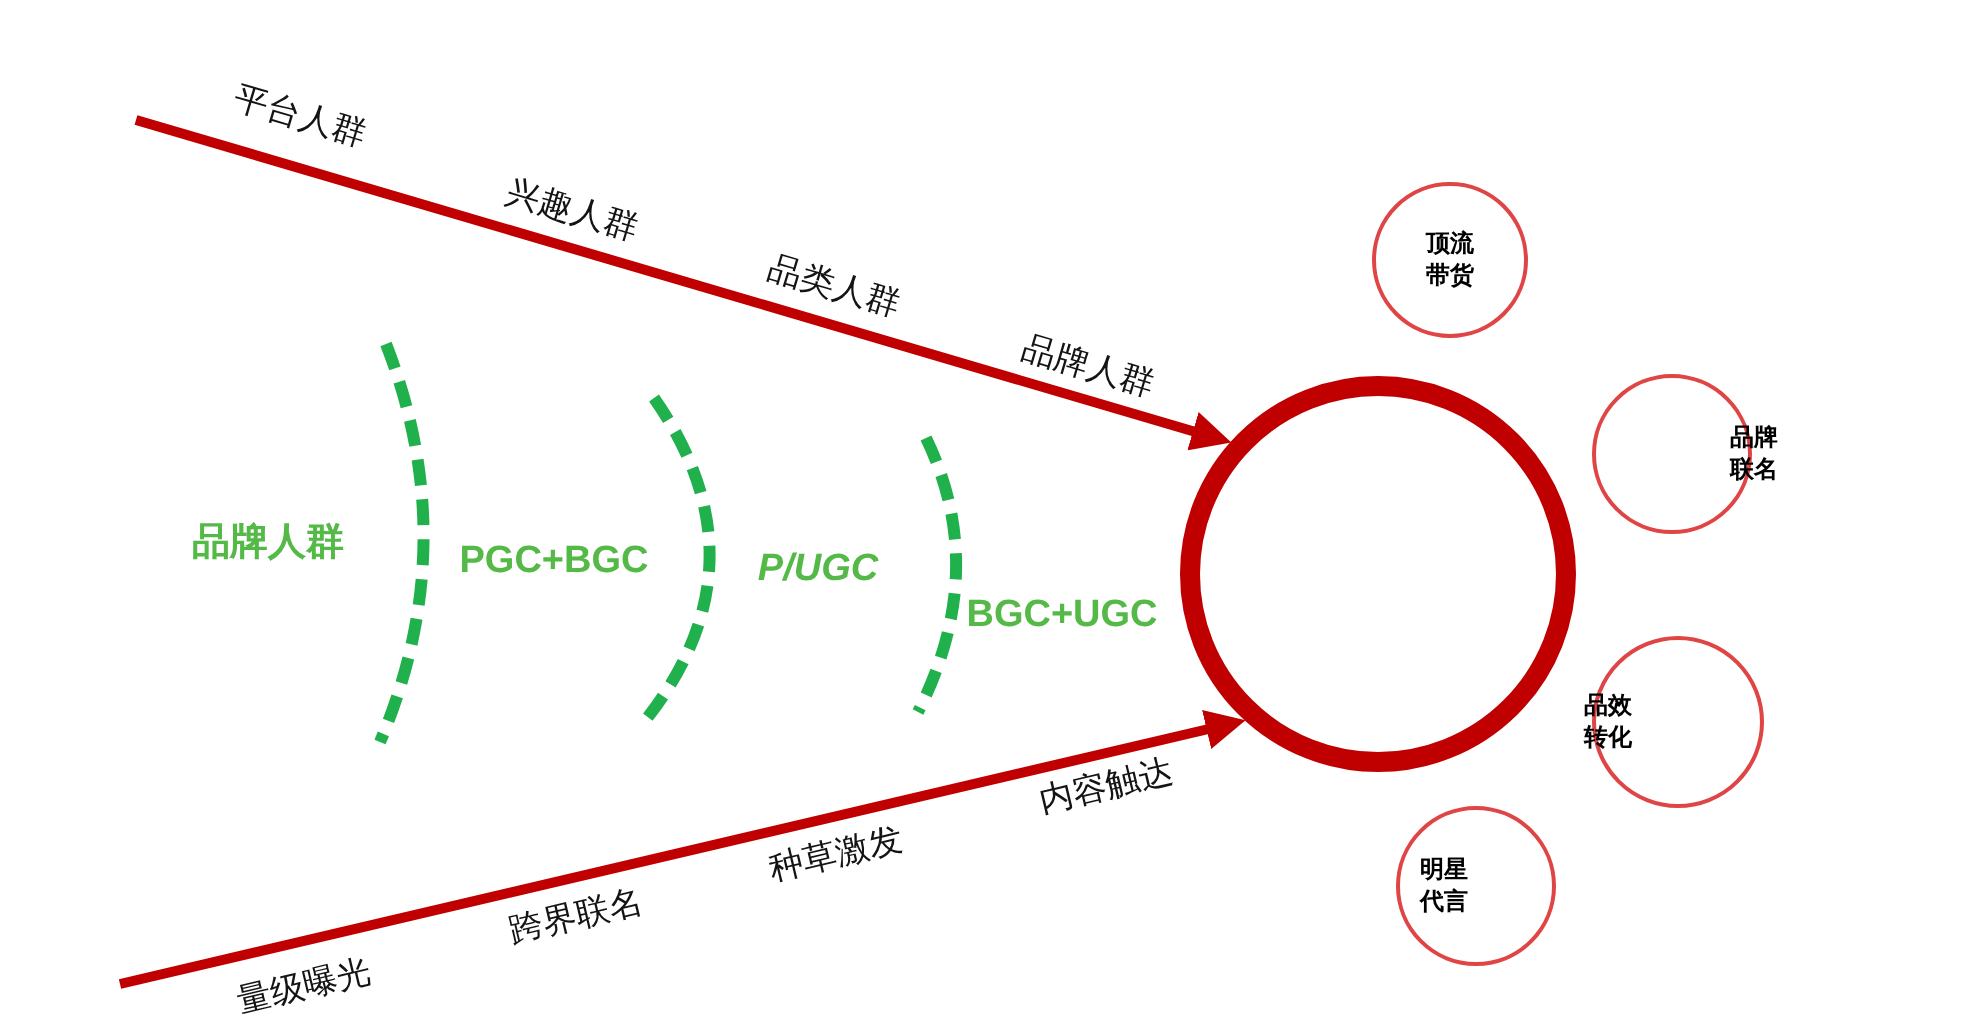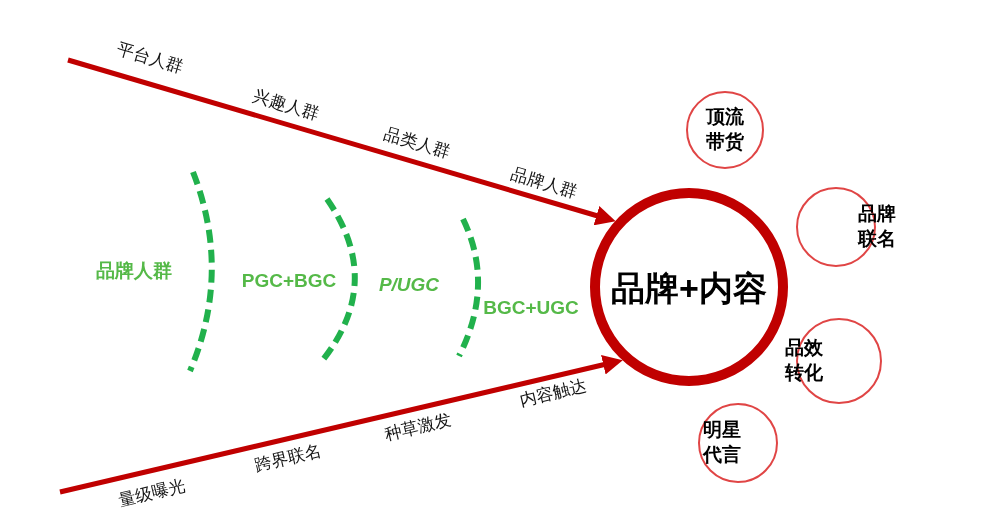--- a/index.html
+++ b/index.html
@@ -40,21 +40,21 @@
     left: 689px; top: 289px;
     transform: translate(-50%, -50%);
     font-size: 34px;
     font-weight: bold;
     color: #000000;
     white-space: nowrap;
   }
   .sat-label {
     position: absolute;
     transform: translate(-50%, -50%);
-    font-size: 19px;
+    font-size: 12px;
     font-weight: bold;
     color: #000000;
     line-height: 1.3;
     text-align: center;
     white-space: pre-line;
   }
 </style>
 </head>
 <body>
 
@@ -86,25 +86,24 @@
   <div class="label" style="left:286px; top:105px; --rot:16.5deg">兴趣人群</div>
   <div class="label" style="left:417px; top:143px; --rot:16.5deg">品类人群</div>
   <div class="label" style="left:544px; top:183px; --rot:16.5deg">品牌人群</div>
 
   <div class="label" style="left:152px; top:493px; --rot:-13.3deg">量级曝光</div>
   <div class="label" style="left:288px; top:458px; --rot:-13.3deg">跨界联名</div>
   <div class="label" style="left:418px; top:427px; --rot:-13.3deg">种草激发</div>
   <div class="label" style="left:553px; top:393px; --rot:-13.3deg">内容触达</div>
 
   <div class="stage-label" style="left:134px; top:271px;">品牌人群</div>
-  <div class="stage-label" style="left:277px; top:281px;margin-left:12px;">PGC+BGC</div>
+  <div class="stage-label" style="left:277px; top:281px;">PGC+BGC</div>
   <div class="stage-label" style="left:409px; top:285px;font-style:italic;">P/UGC</div>
   <div class="stage-label" style="left:531px; top:288px;margin-top:20px;">BGC+UGC</div>
 
-  <div class="center-label">品牌+内容</div>
 
   <div class="sat-label" style="left:725px; top:130px;">顶流
 带货</div>
   <div class="sat-label" style="left:836px; top:227px;margin-left:41px;">品牌
 联名</div>
   <div class="sat-label" style="left:804px; top:361px;">品效
 转化</div>
   <div class="sat-label" style="left:722px; top:443px;">明星
 代言</div>
 

